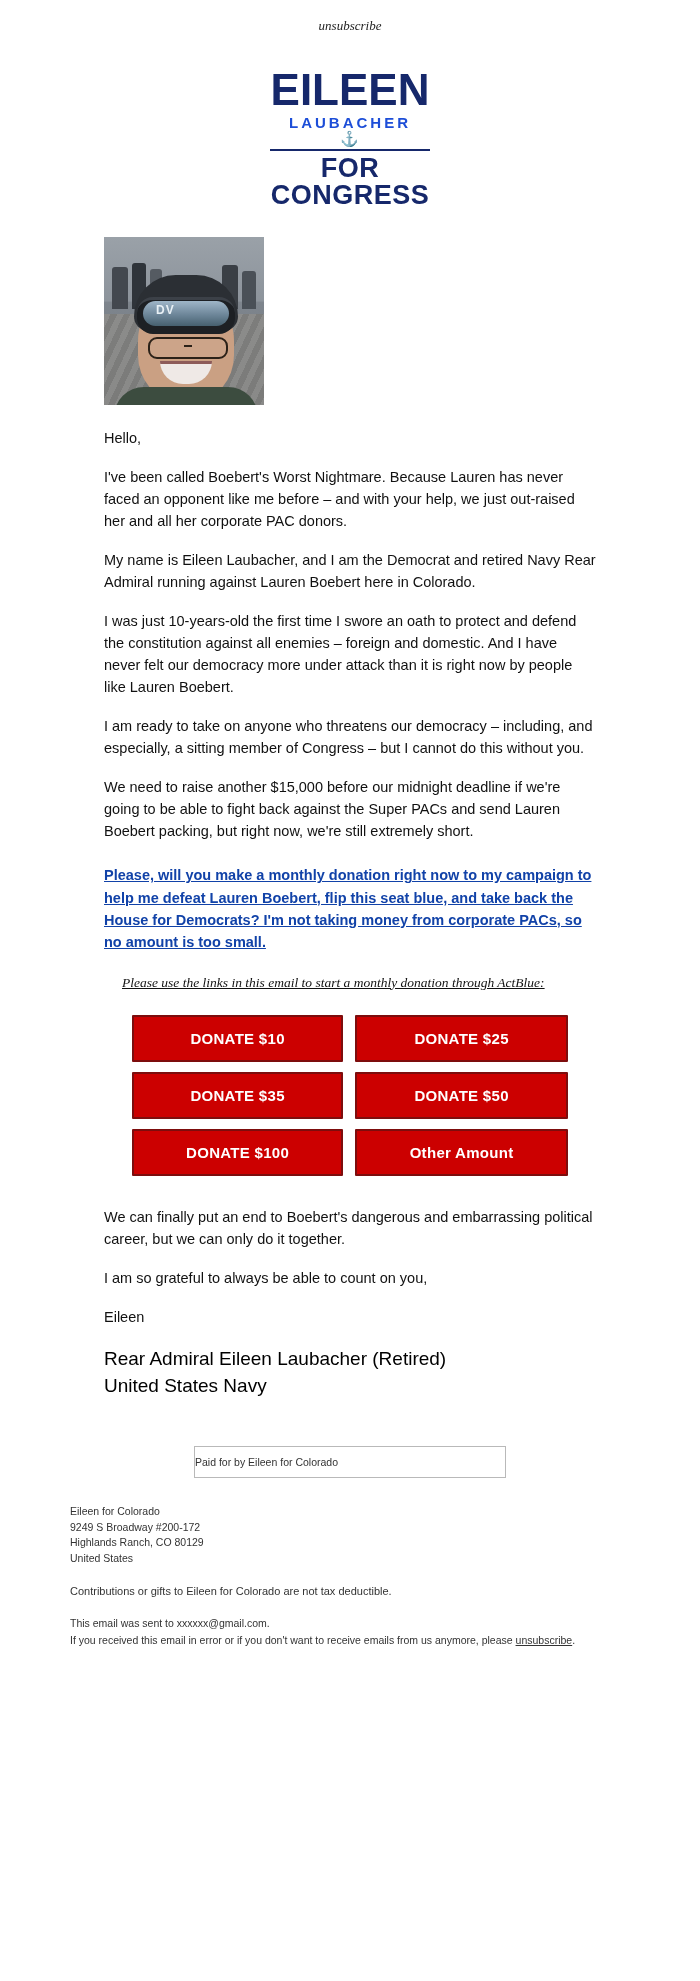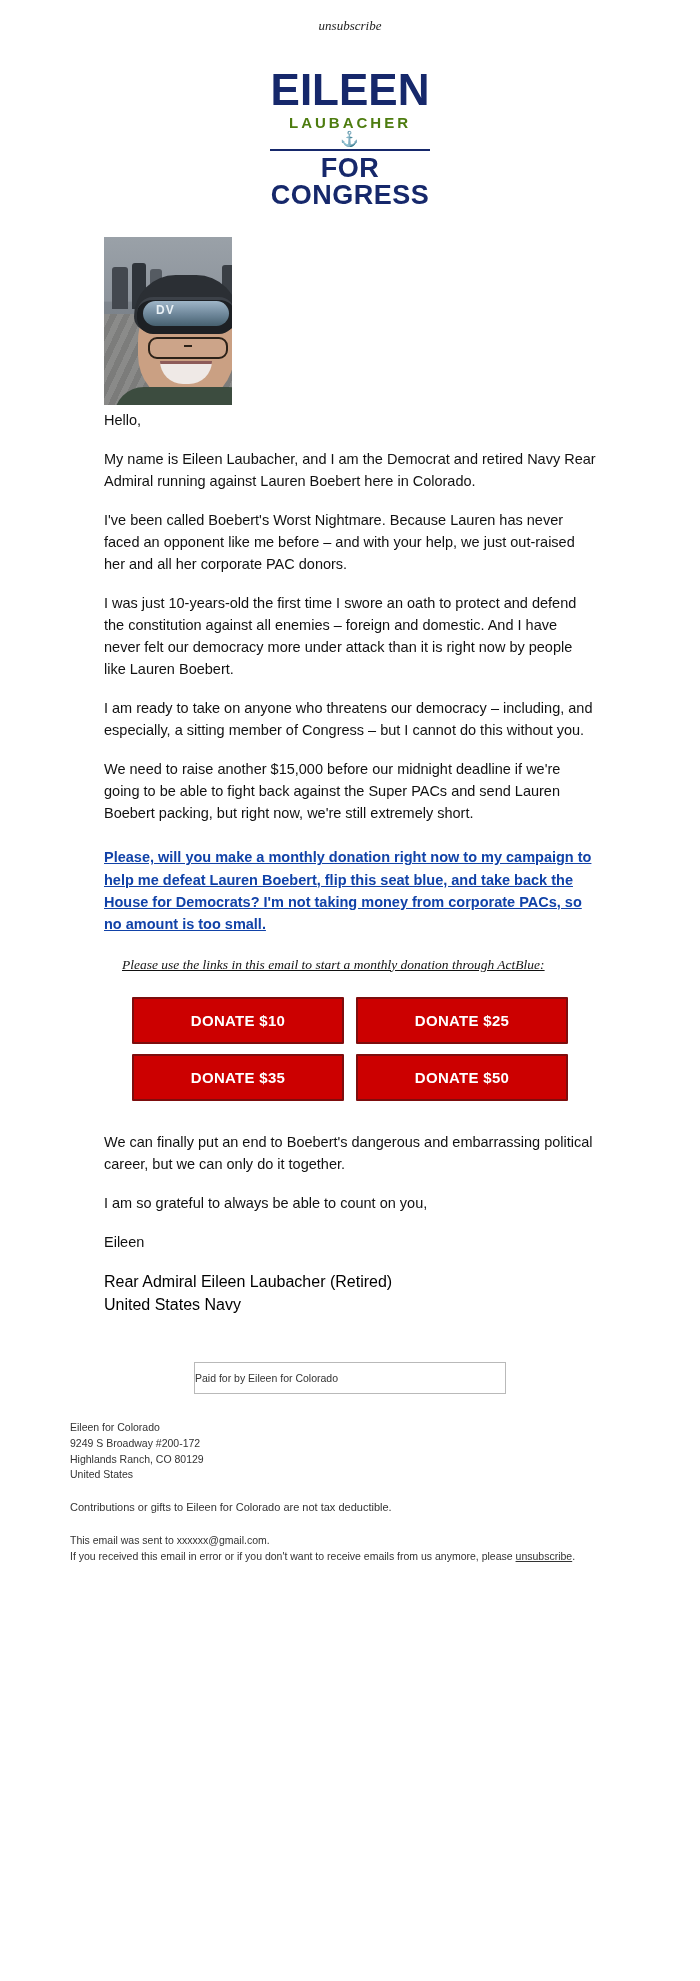--- a/index.html
+++ b/index.html
@@ -47,21 +47,21 @@
     font-size: 44px;
     letter-spacing: 0px;
     color: #16286b;
     display: block;
   }
   .logo-last {
     font-family: "Liberation Sans", sans-serif;
     font-weight: bold;
     font-size: 15px;
     letter-spacing: 3px;
-    color: #4d7c0f;
+    color: #1d4ed8;
     display: block;
     margin-top: 3px;
   }
   .logo-anchor {
     display: block;
     color: #16286b;
     font-size: 15px;
     line-height: 14px;
     margin-top: 2px;
   }
@@ -78,24 +78,24 @@
     font-size: 27px;
     letter-spacing: 0.5px;
     color: #16286b;
     display: block;
   }
   .content {
     width: 492px;
     margin: 0 auto;
   }
   .photo {
-    width: 128px;
+    width: 160px;
     height: 168px;
     margin-top: 10px;
-    margin-bottom: 4px;
+    margin-bottom: 22px;
     position: relative;
     overflow: hidden;
     background: #0c4a6e;
   }
   
   .ph-bg {
     position: absolute; left: 0; top: 0; right: 0; bottom: 0;
     background:
       linear-gradient(#9aa1a8 0%, #8d949c 38%, #7e858d 39%, #6f767e 100%);
   }
@@ -222,21 +222,21 @@
     color: #ffffff;
     font-weight: bold;
     font-size: 15px;
     letter-spacing: .3px;
     padding: 13px 0 13px 0;
     text-decoration: none;
     border-radius: 1px;
   }
   .closing-block { margin-top: 20px; }
   .signature-line {
-    font-size: 16px;
+    font-size: 19px;
     line-height: 1.45;
     margin: 0;
   }
   .paid-box {
     width: 310px;
     margin: 46px auto 0 auto;
     border: 1px solid #b9b9b9;
     text-align: left;
     font-size: 10.5px;
     color: #333333;
@@ -304,22 +304,22 @@
       <div class="ph-helmet"></div>
       <div class="ph-goggles"></div>
       <div class="ph-lens"></div>
       <div class="ph-lens-text">DV</div>
       <div class="ph-glasses"></div>
       <div class="ph-smile"></div>
       <div class="ph-jacket"></div>
     </div>
 
     <p class="body-text">Hello,</p>
+    <p class="body-text">I've been called Boebert's Worst Nightmare. Because Lauren has never faced an opponent like me before – and with your help, we just out-raised her and all her corporate PAC donors.</p>
     <p class="body-text">My name is Eileen Laubacher, and I am the Democrat and retired Navy Rear Admiral running against Lauren Boebert here in Colorado.</p>
-    <p class="body-text">I've been called Boebert's Worst Nightmare. Because Lauren has never faced an opponent like me before – and with your help, we just out-raised her and all her corporate PAC donors.</p>
     <p class="body-text">I was just 10-years-old the first time I swore an oath to protect and defend the constitution against all enemies – foreign and domestic. And I have never felt our democracy more under attack than it is right now by people like Lauren Boebert.</p>
     <p class="body-text">I am ready to take on anyone who threatens our democracy – including, and especially, a sitting member of Congress – but I cannot do this without you.</p>
     <p class="body-text">We need to raise another $15,000 before our midnight deadline if we're going to be able to fight back against the Super PACs and send Lauren Boebert packing, but right now, we're still extremely short.</p>
 
     <a href="#" class="ask-link">Please, will you make a monthly donation right now to my campaign to help me defeat Lauren Boebert, flip this seat blue, and take back the House for Democrats? I'm not taking money from corporate PACs, so no amount is too small.</a>
 
     <p class="actblue-note">Please use the links in this email to start a monthly donation through ActBlue:</p>
 
     <table class="donate-grid">
       <tbody>
@@ -330,20 +330,28 @@
         <td>
           <a href="#" class="donate-btn">DONATE $25</a>
         </td>
       </tr>
       <tr>
         <td>
           <a href="#" class="donate-btn">DONATE $35</a>
         </td>
         <td>
           <a href="#" class="donate-btn">DONATE $50</a>
+        </td>
+      </tr>
+      <tr>
+        <td>
+          <a href="#" class="donate-btn">DONATE $100</a>
+        </td>
+        <td>
+          <a href="#" class="donate-btn">Other Amount</a>
         </td>
       </tr>
     </tbody>
       </table>
 
     <div class="closing-block">
       <p class="body-text">We can finally put an end to Boebert's dangerous and embarrassing political career, but we can only do it together.</p>
       <p class="body-text">I am so grateful to always be able to count on you,</p>
       <p class="body-text">Eileen</p>
       <p class="signature-line">Rear Admiral Eileen Laubacher (Retired)</p>

